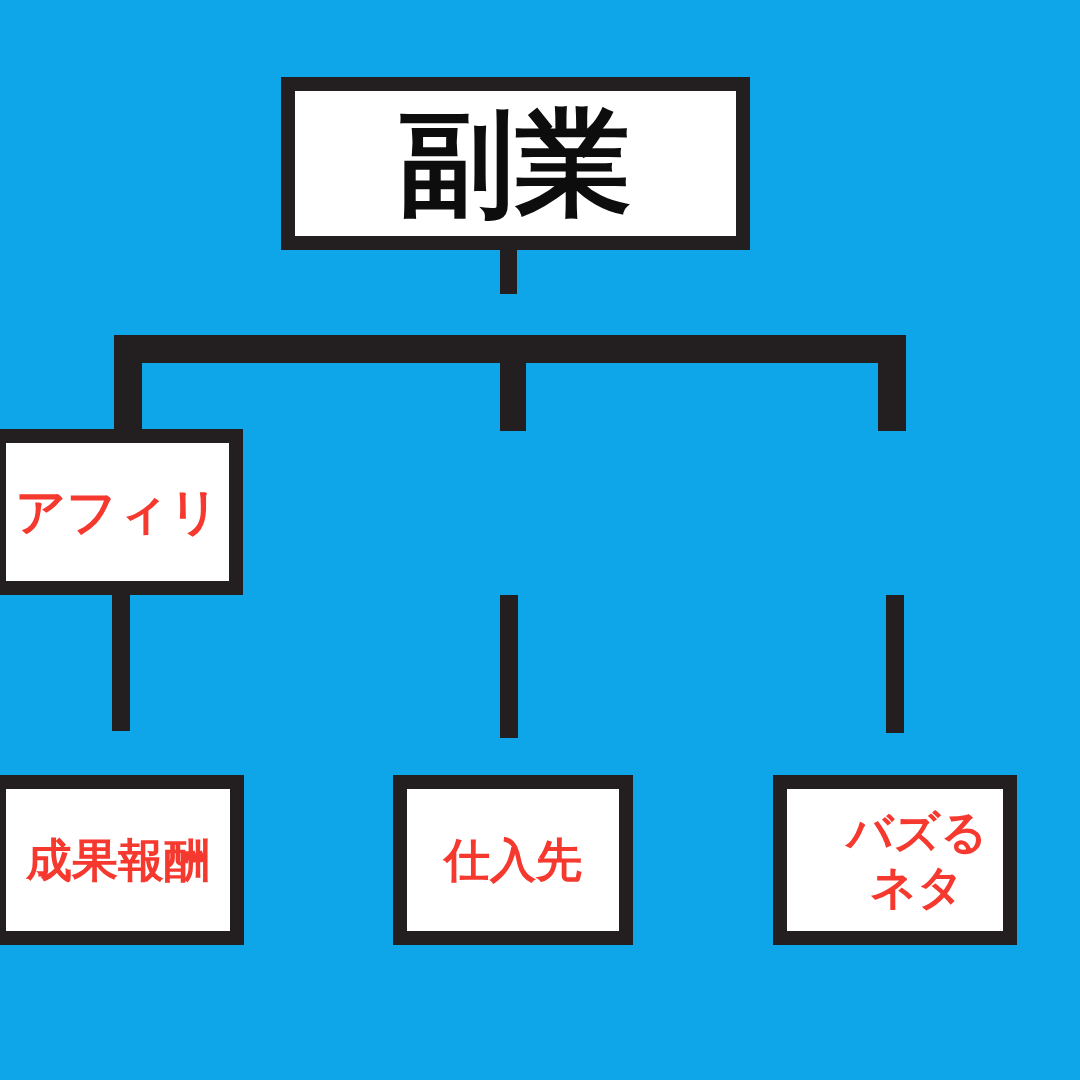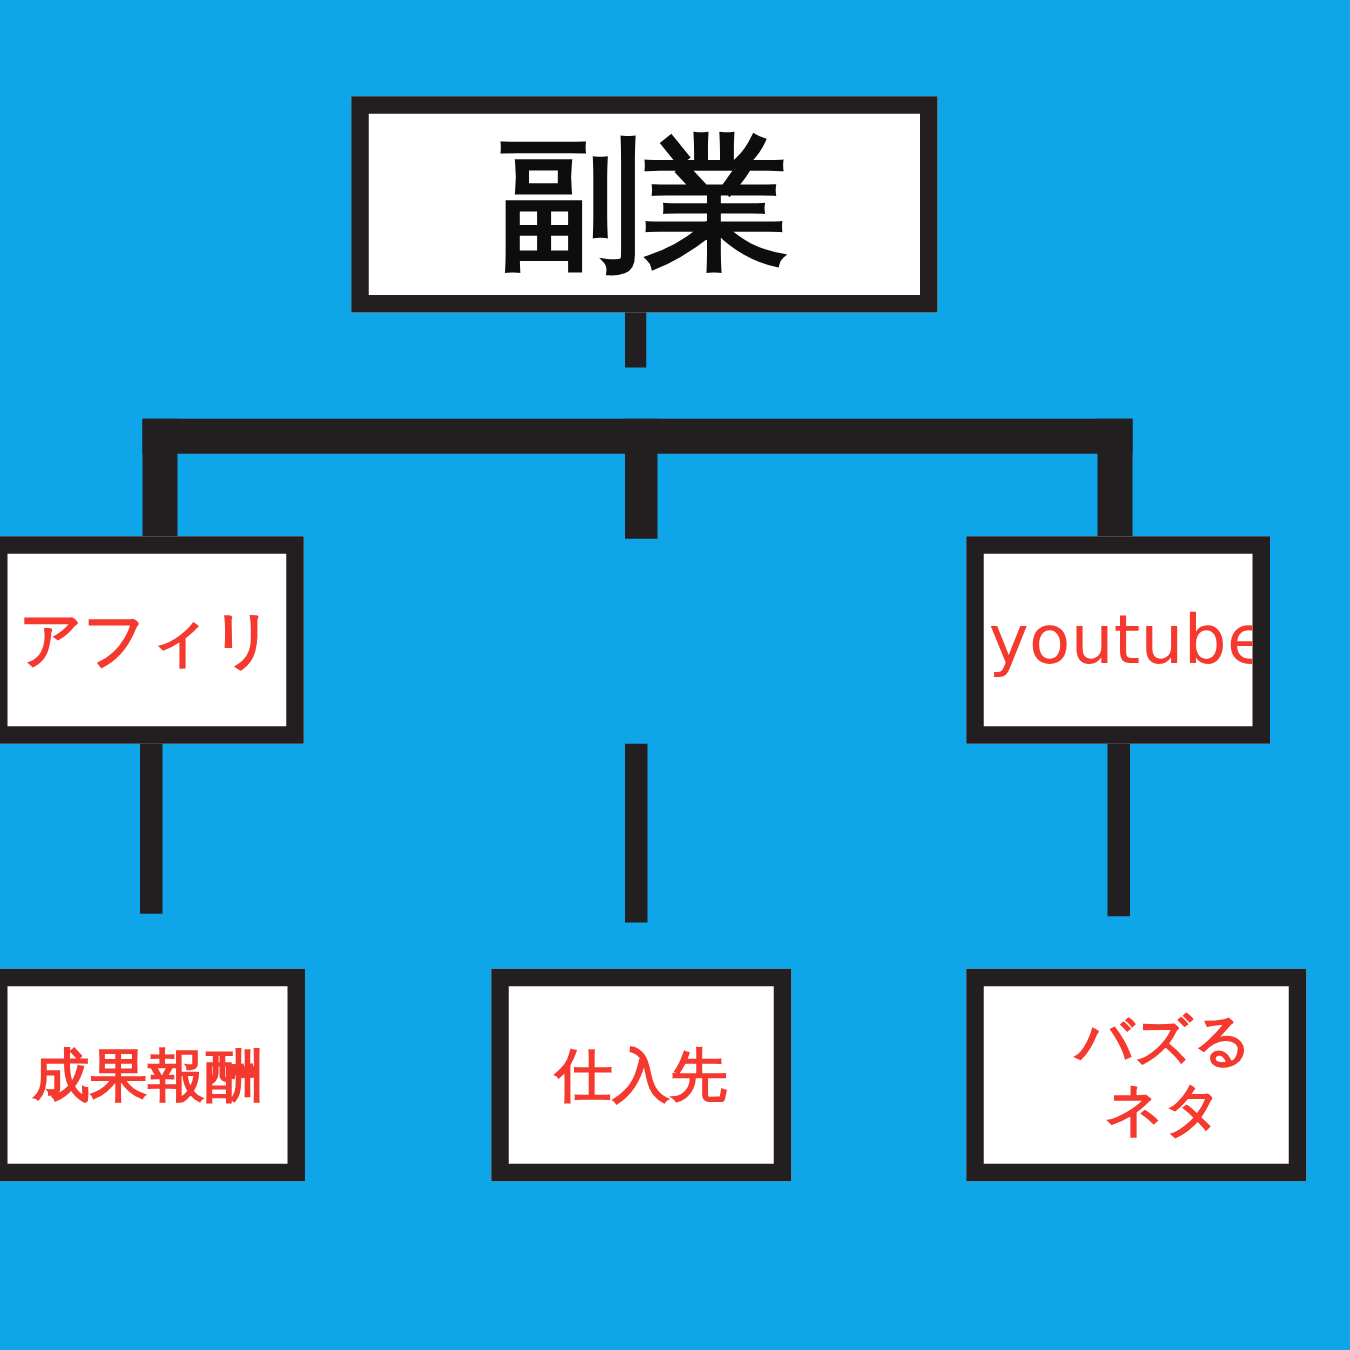--- a/index.html
+++ b/index.html
@@ -101,21 +101,21 @@
   #node-commission {
     left: -8px;
     width: 252px;
   }
   #node-supplier {
     left: 393px;
     width: 240px;
   }
   #node-viral {
     left: 773px;
-    width: 272px;
+    width: 244px;
     padding-left: 44px;
   }
   #node-viral .label {
     line-height: 1.2;
   }
 
   
   .conn {
     position: absolute;
     background: #231f20;
@@ -144,23 +144,20 @@
 
   <div class="conn" id="conn-root-stem"></div>
   <div class="conn" id="conn-bus"></div>
   <div class="conn" id="conn-drop-left"></div>
   <div class="conn" id="conn-drop-mid"></div>
   <div class="conn" id="conn-drop-right"></div>
 
   <div class="node level2" id="node-affiliate">
     <span class="label">アフィリ</span>
   </div>
-  <div class="node level2" id="node-youtube">
-    <span class="label">youtube</span>
-  </div>
 
   <div class="conn" id="conn-stem-left"></div>
   <div class="conn" id="conn-stem-mid"></div>
   <div class="conn" id="conn-stem-right"></div>
 
   <div class="node level3" id="node-commission">
     <span class="label">成果報酬</span>
   </div>
   <div class="node level3" id="node-supplier">
     <span class="label">仕入先</span>

